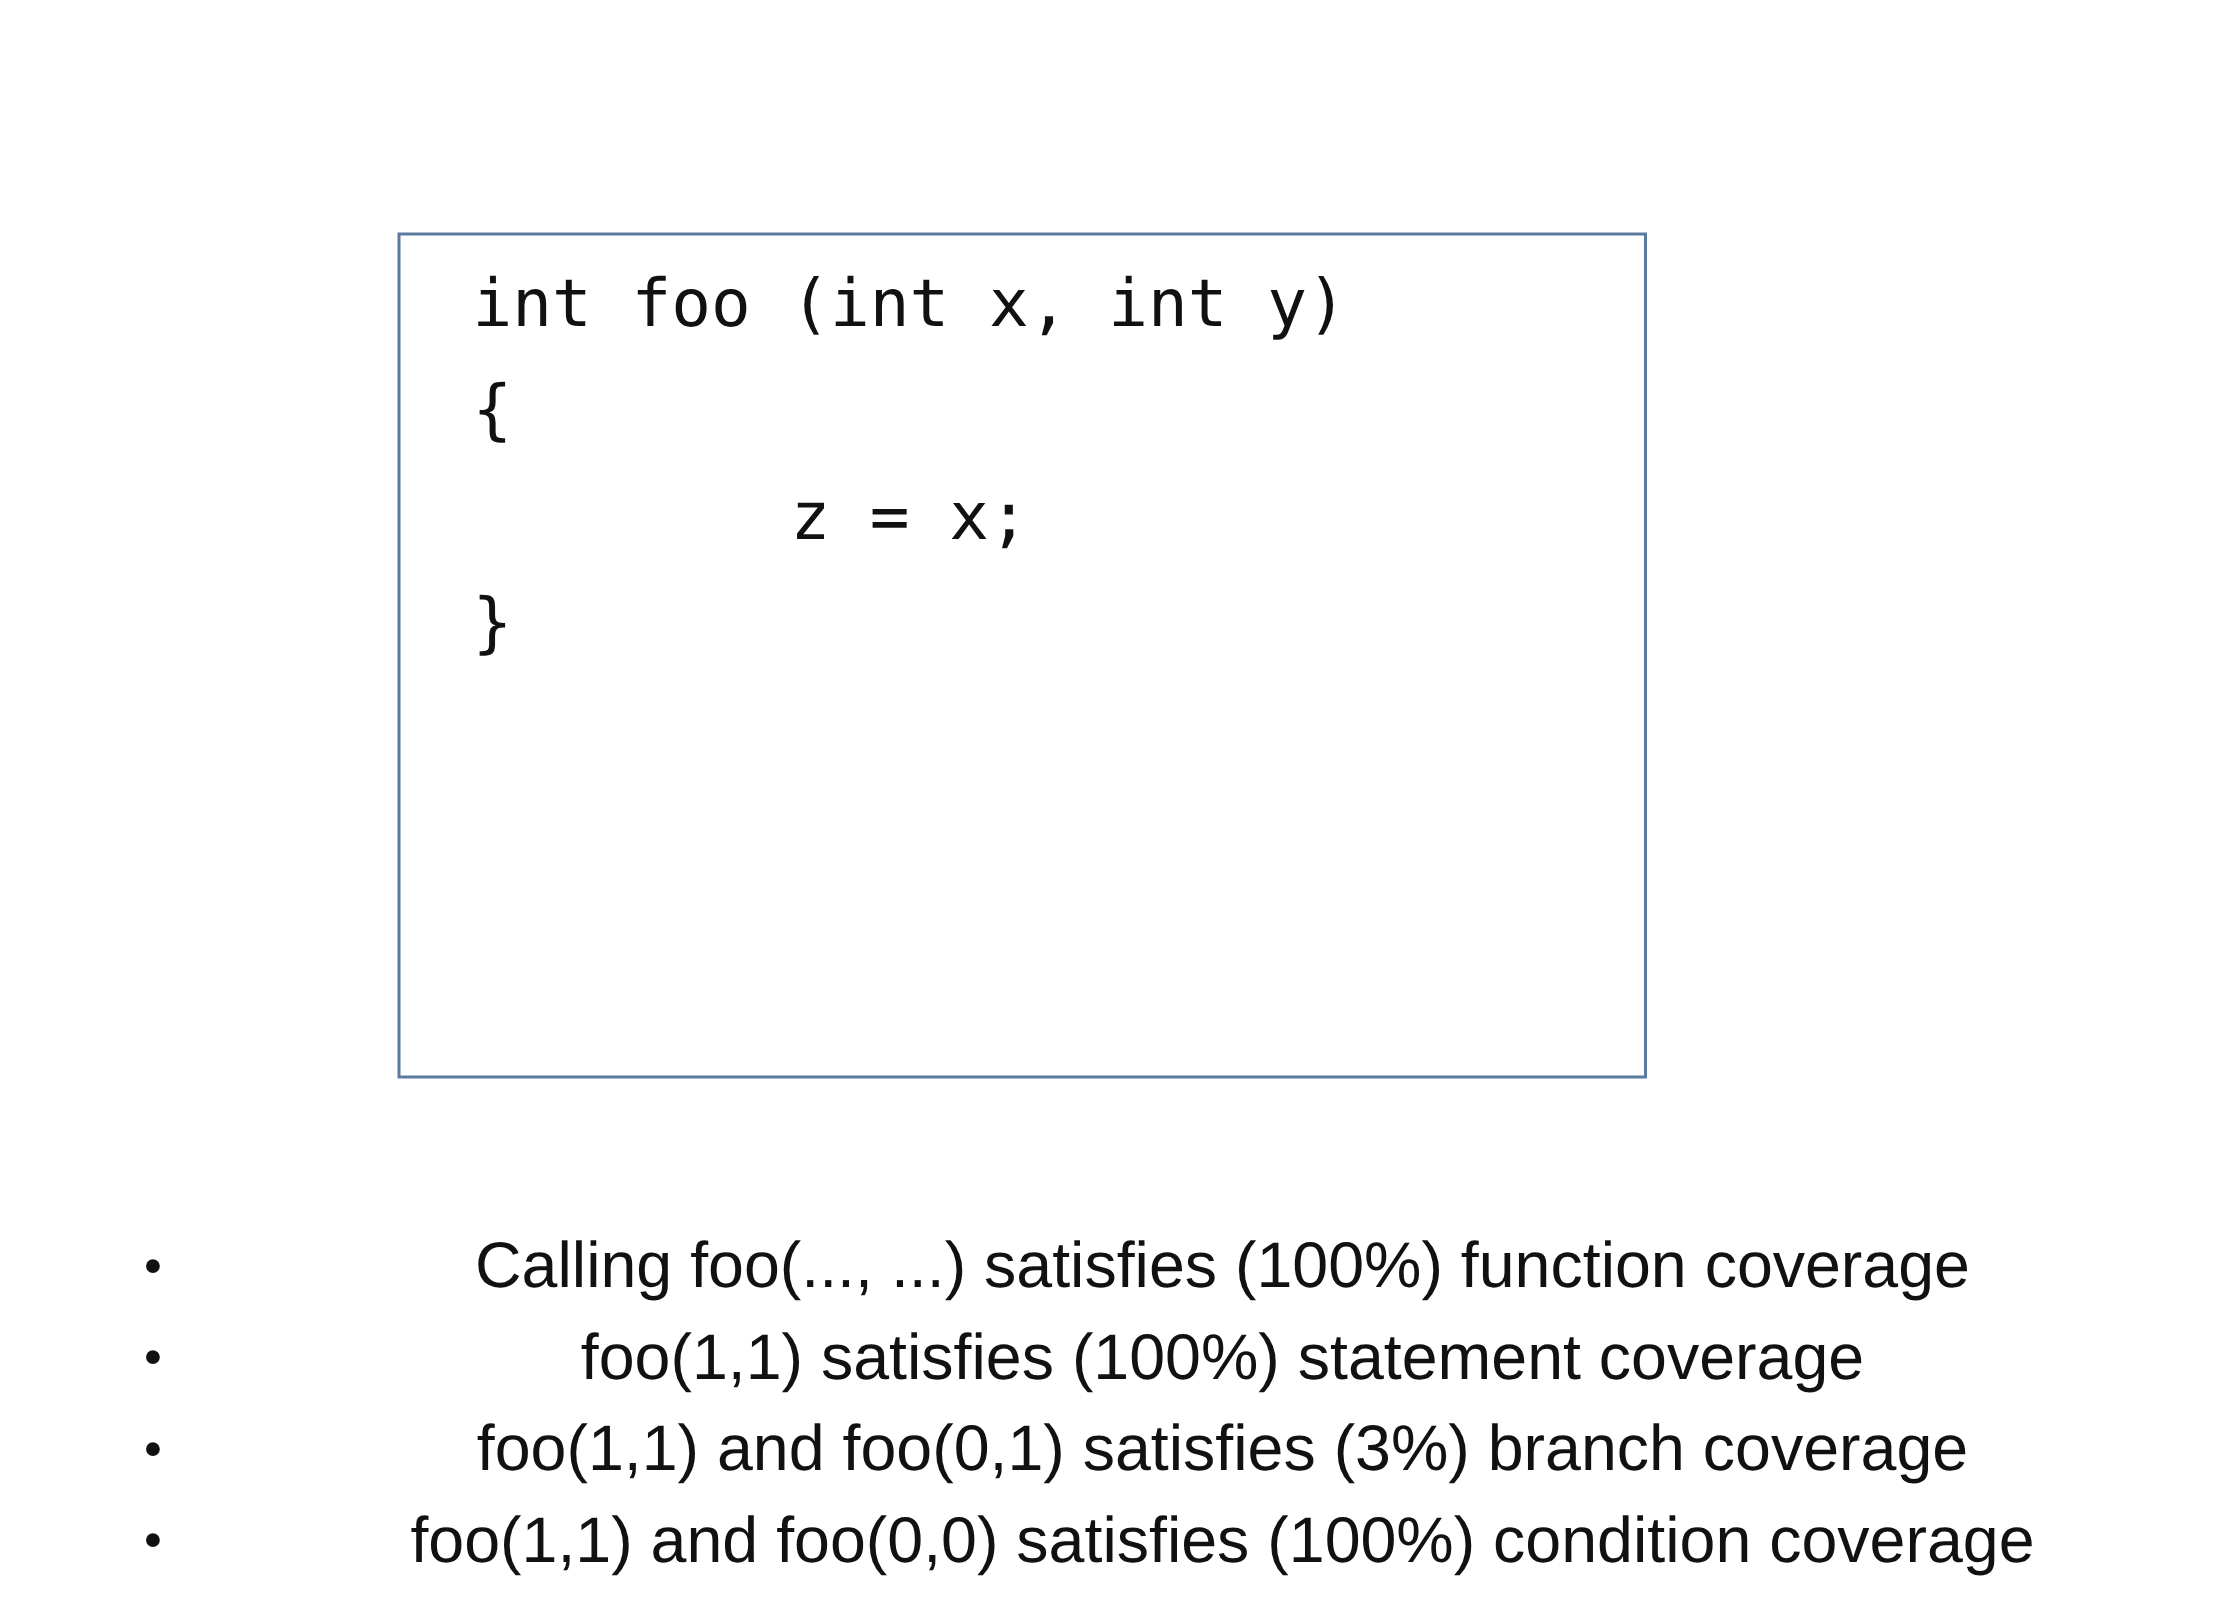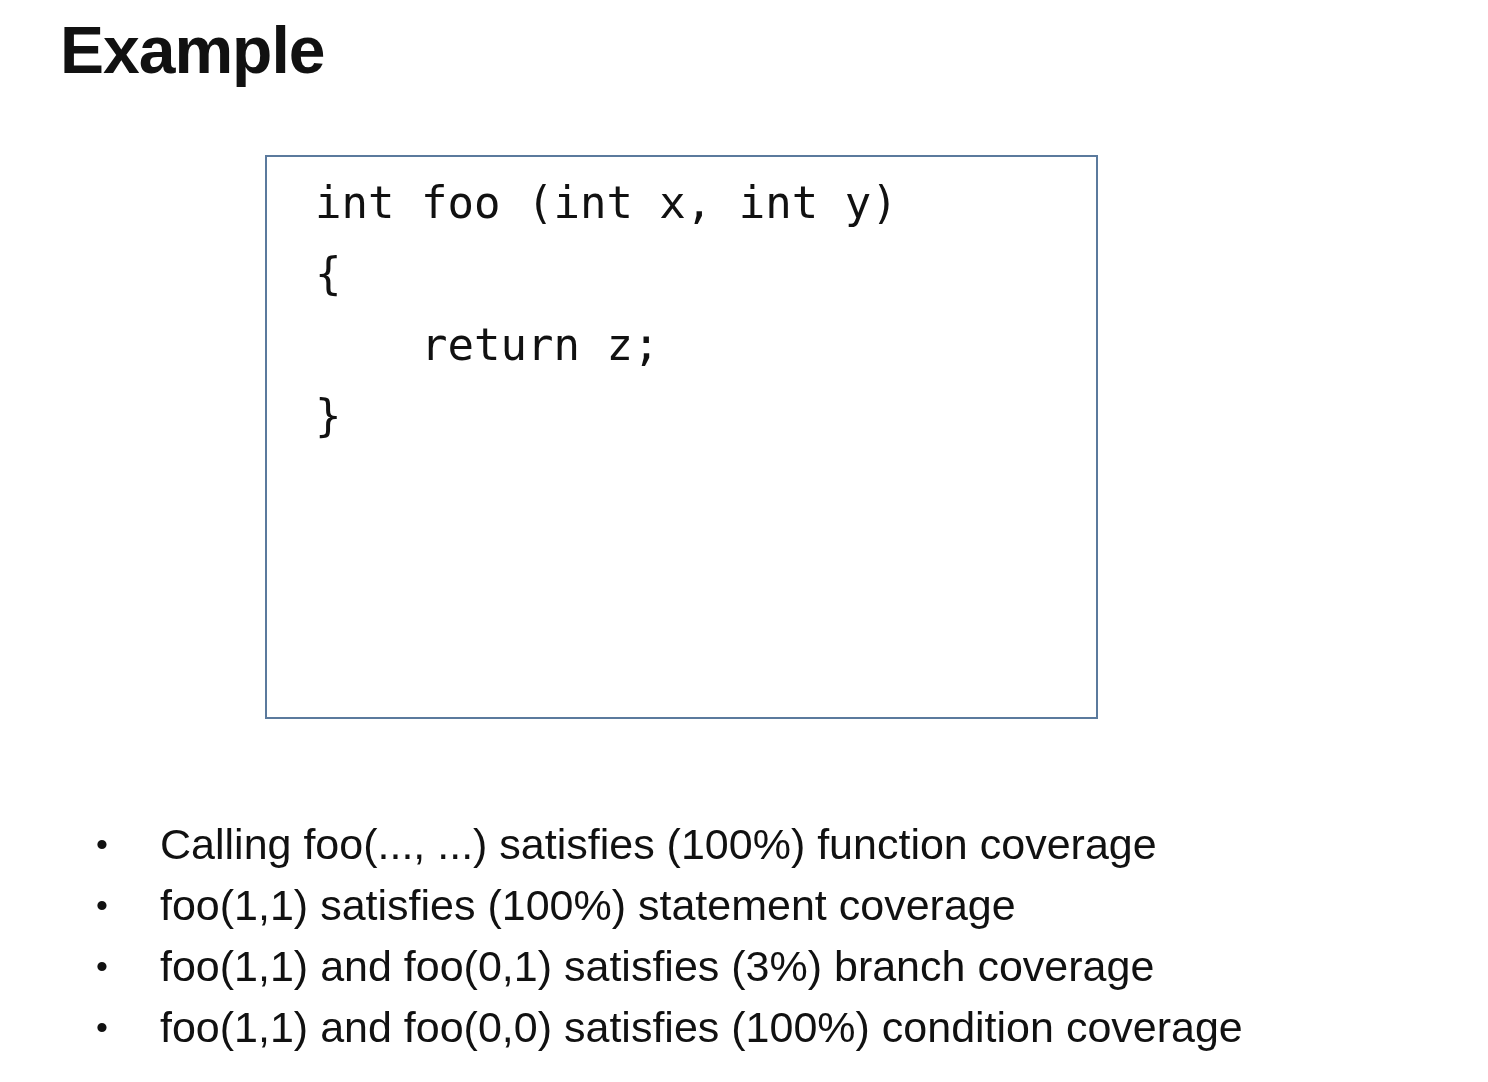--- a/index.html
+++ b/index.html
@@ -67,34 +67,34 @@
     flex: 0 0 70px;
     width: 70px;
     padding-left: 6px;
     font-size: 34px;
     line-height: 61px;
     color: var(--text);
   }
   .bullet-text {
     flex: 1;
     white-space: nowrap;
+    text-align: center;
   }
 </style>
 </head>
 <body>
 
 <div class="slide">
 
-  <h1 class="slide-title">Example</h1>
 
   <div class="code-box">
     <div class="code-block">
       <div class="code-line">int foo (int x, int y)</div>
       <div class="code-line">{</div>
-      <div class="code-line">    return z;</div>
+      <div class="code-line">        z = x;</div>
       <div class="code-line">}</div>
     </div>
   </div>
 
   <ul class="bullet-list">
     <li class="bullet-item">
       <span class="bullet-dot">•</span>
       <span class="bullet-text">Calling foo(..., ...) satisfies (100%) function coverage</span>
     </li>
     <li class="bullet-item">

